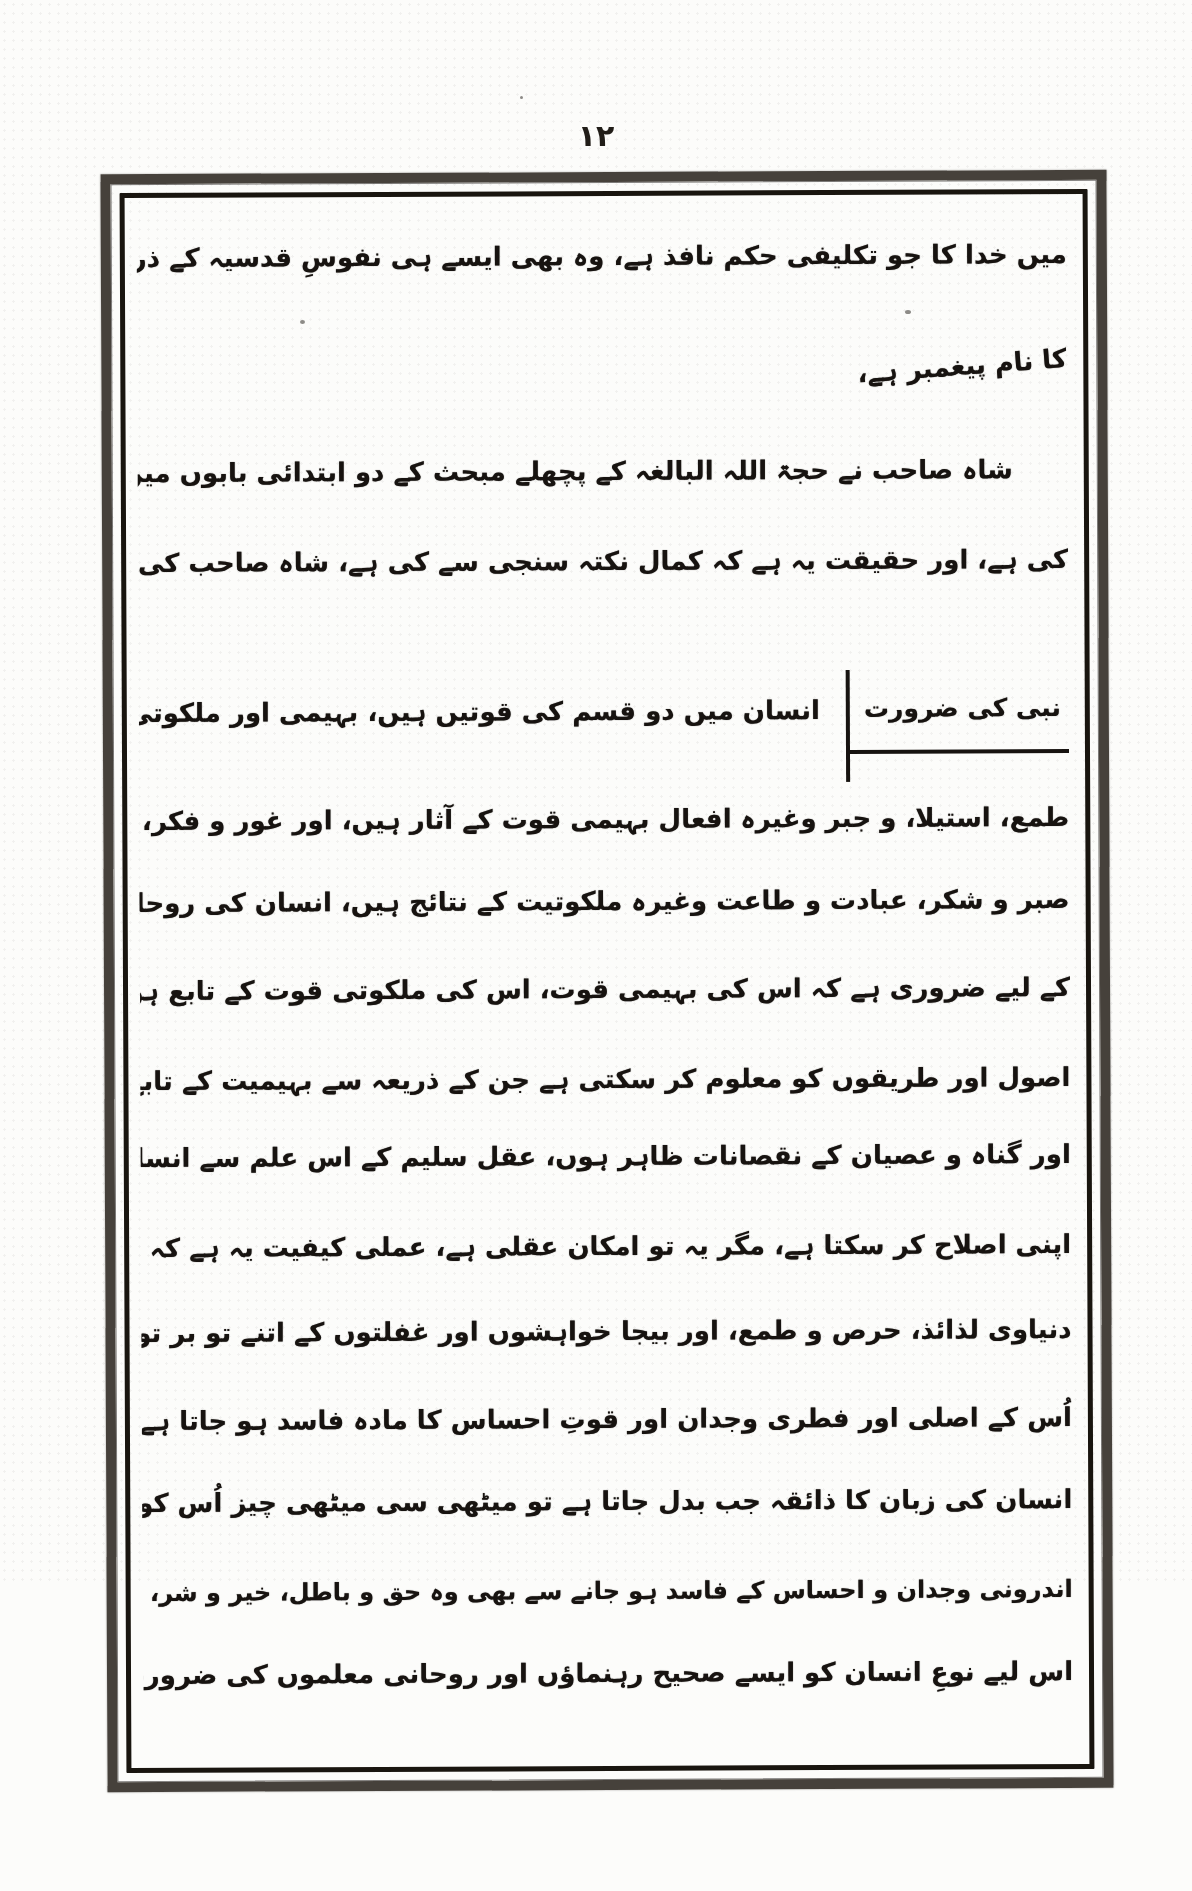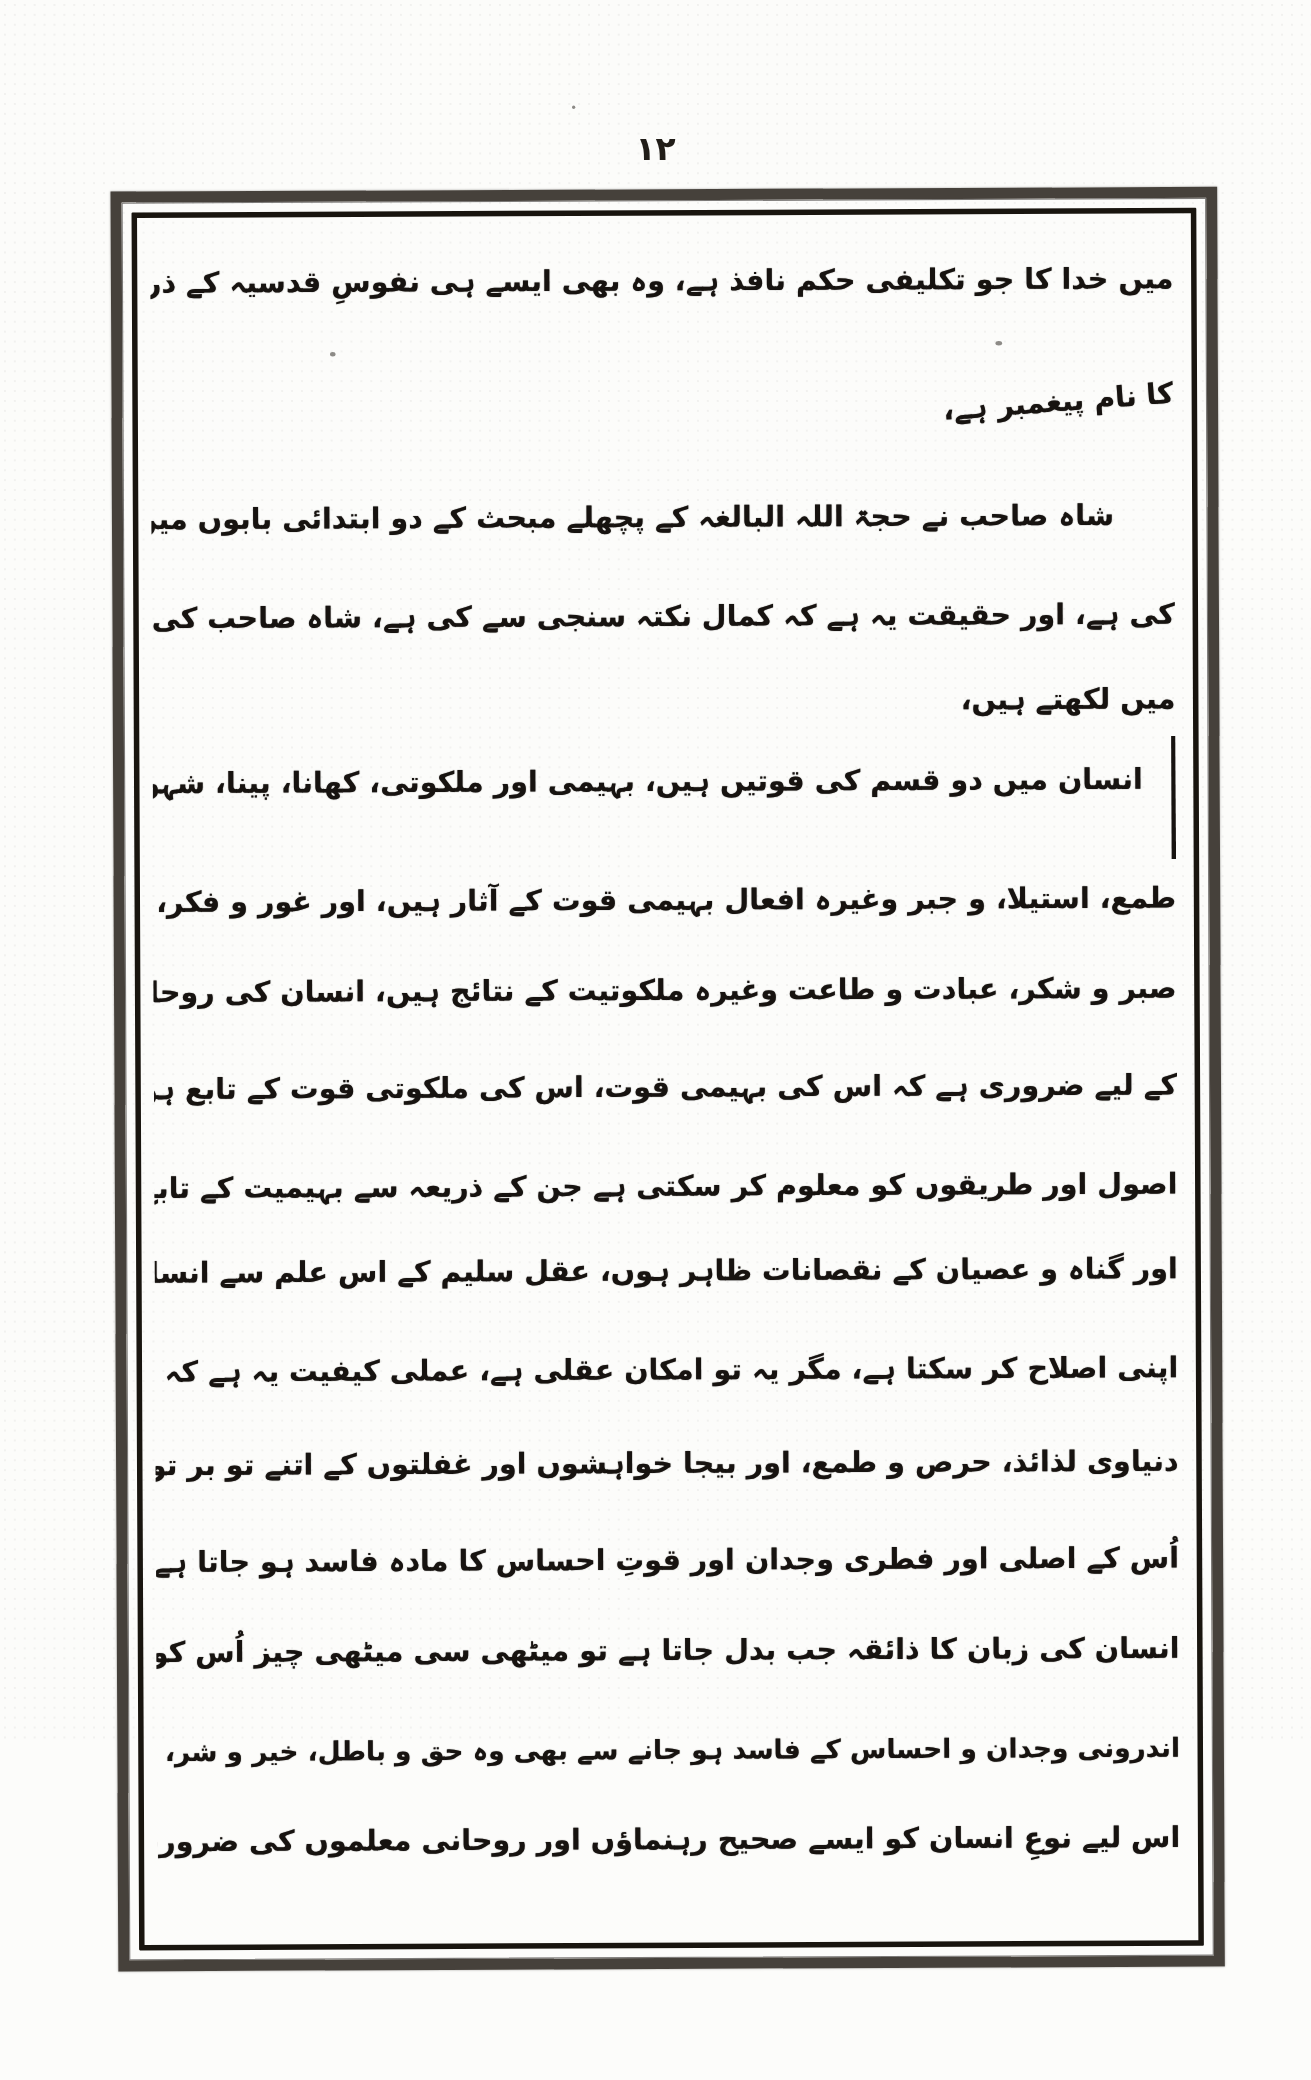--- a/index.html
+++ b/index.html
@@ -92,23 +92,23 @@
   <div class="page-number">۱۲</div>
 
   <div class="frame-outer">
     <div class="frame-inner">
       <div class="text-area">
 
         <div class="line" style="top:18px">میں خدا کا جو تکلیفی حکم نافذ ہے، وہ بھی ایسے ہی نفوسِ قدسیہ کے ذریعہ سے ہو گا، اور اُن ہی</div>
         <div class="line short tilted" style="top:122px">کا نام پیغمبر ہے،</div>
         <div class="line indent" style="top:233px">شاہ صاحب نے حجۃ اللہ البالغہ کے پچھلے مبحث کے دو ابتدائی بابوں میں اس پر بحث</div>
         <div class="line" style="top:323px">کی ہے، اور حقیقت یہ ہے کہ کمال نکتہ سنجی سے کی ہے، شاہ صاحب کی تقریر کو ہم اپنے الفاظ</div>
-        <div class="line short" style="top:400px">میں لکھتے ہیں،</div>
 
         <div class="line with-sidehead" style="top:473px">
+          <span class="sidehead">نبی کی ضرورت</span>
           <span class="sidehead-rule"></span>
           <span class="body-text">انسان میں دو قسم کی قوتیں ہیں، بہیمی اور ملکوتی، کھانا، پینا، شہوت، حرص</span>
         </div>
 
         <div class="line" style="top:581px">طمع، استیلا، و جبر وغیرہ افعال بہیمی قوت کے آثار ہیں، اور غور و فکر، علم و معرفت حسن اخلاق</div>
         <div class="line" style="top:663px">صبر و شکر، عبادت و طاعت وغیرہ ملکوتیت کے نتائج ہیں، انسان کی روحانی کامیابی</div>
         <div class="line" style="top:751px">کے لیے ضروری ہے کہ اس کی بہیمی قوت، اس کی ملکوتی قوت کے تابع ہو، اگرچہ عقل سلیم اُن</div>
         <div class="line" style="top:841px">اصول اور طریقوں کو معلوم کر سکتی ہے جن کے ذریعہ سے بہیمیت کے تابع ملکویت ہونے کے فائدے</div>
         <div class="line" style="top:918px">اور گناہ و عصیان کے نقصانات ظاہر ہوں، عقل سلیم کے اس علم سے انسان فائدہ اٹھا کر</div>
         <div class="line" style="top:1008px">اپنی اصلاح کر سکتا ہے، مگر یہ تو امکان عقلی ہے، عملی کیفیت یہ ہے کہ انسان کی آنکھوں پر موجودہ</div>

